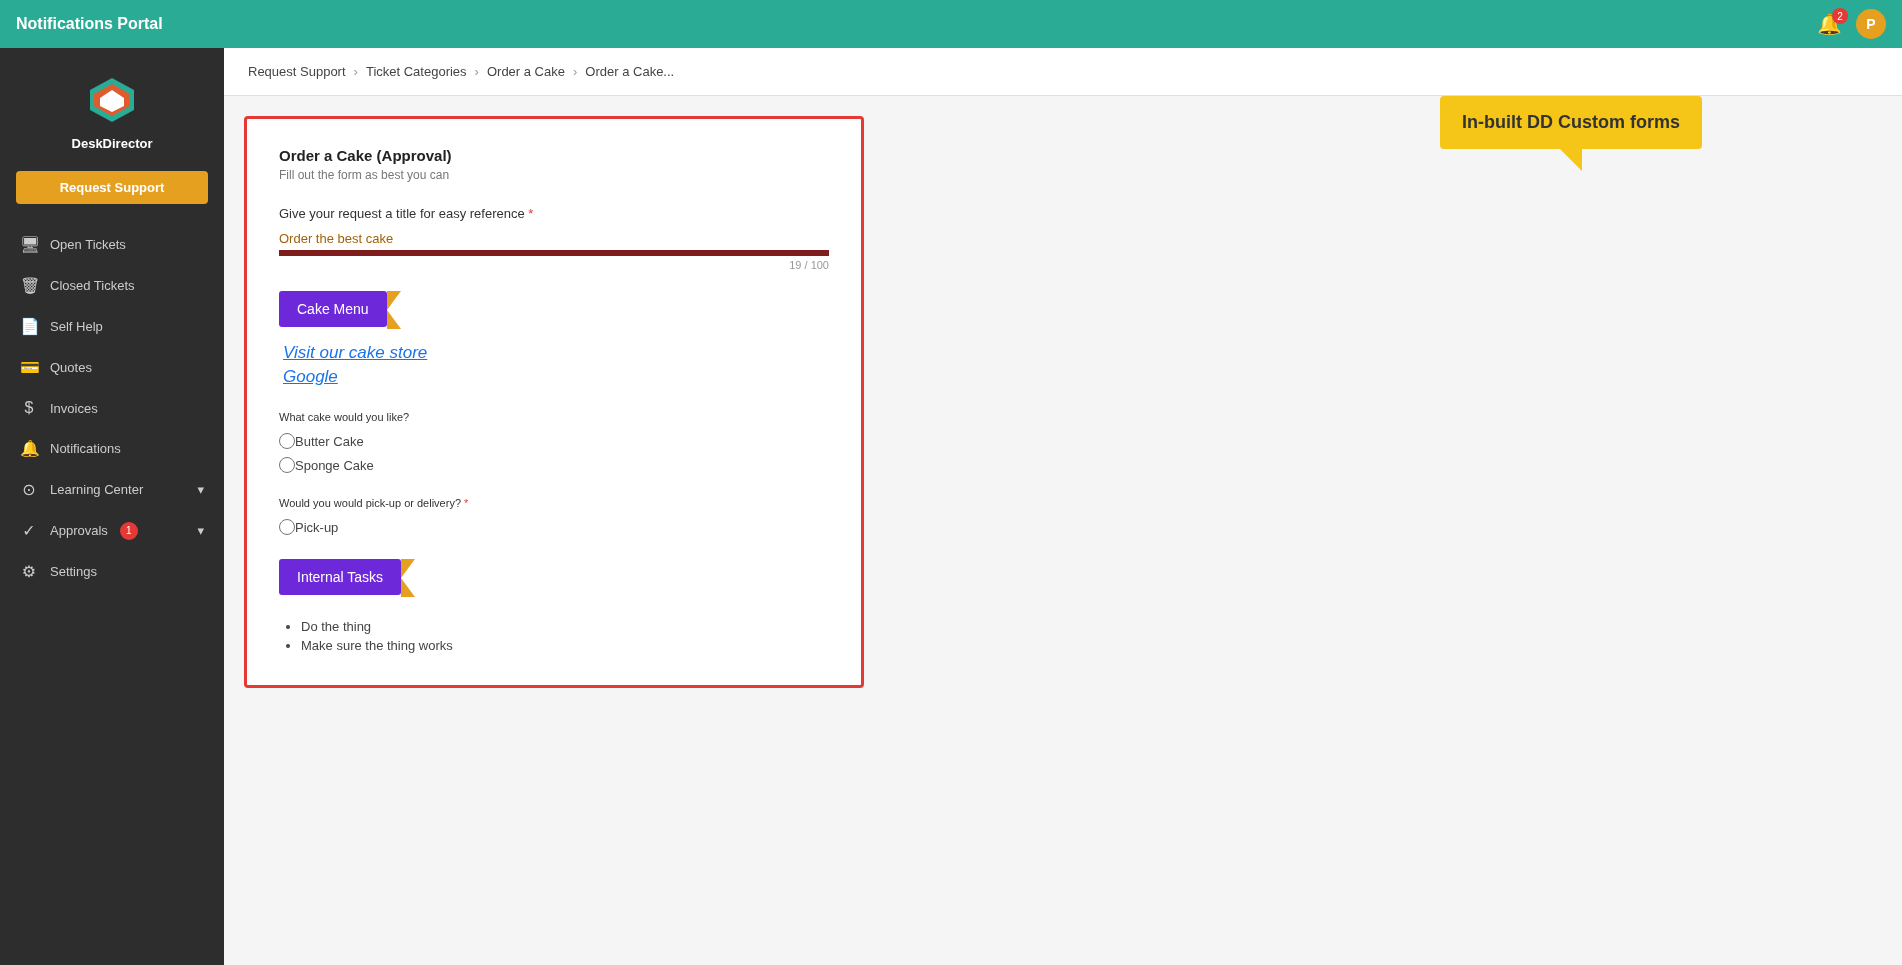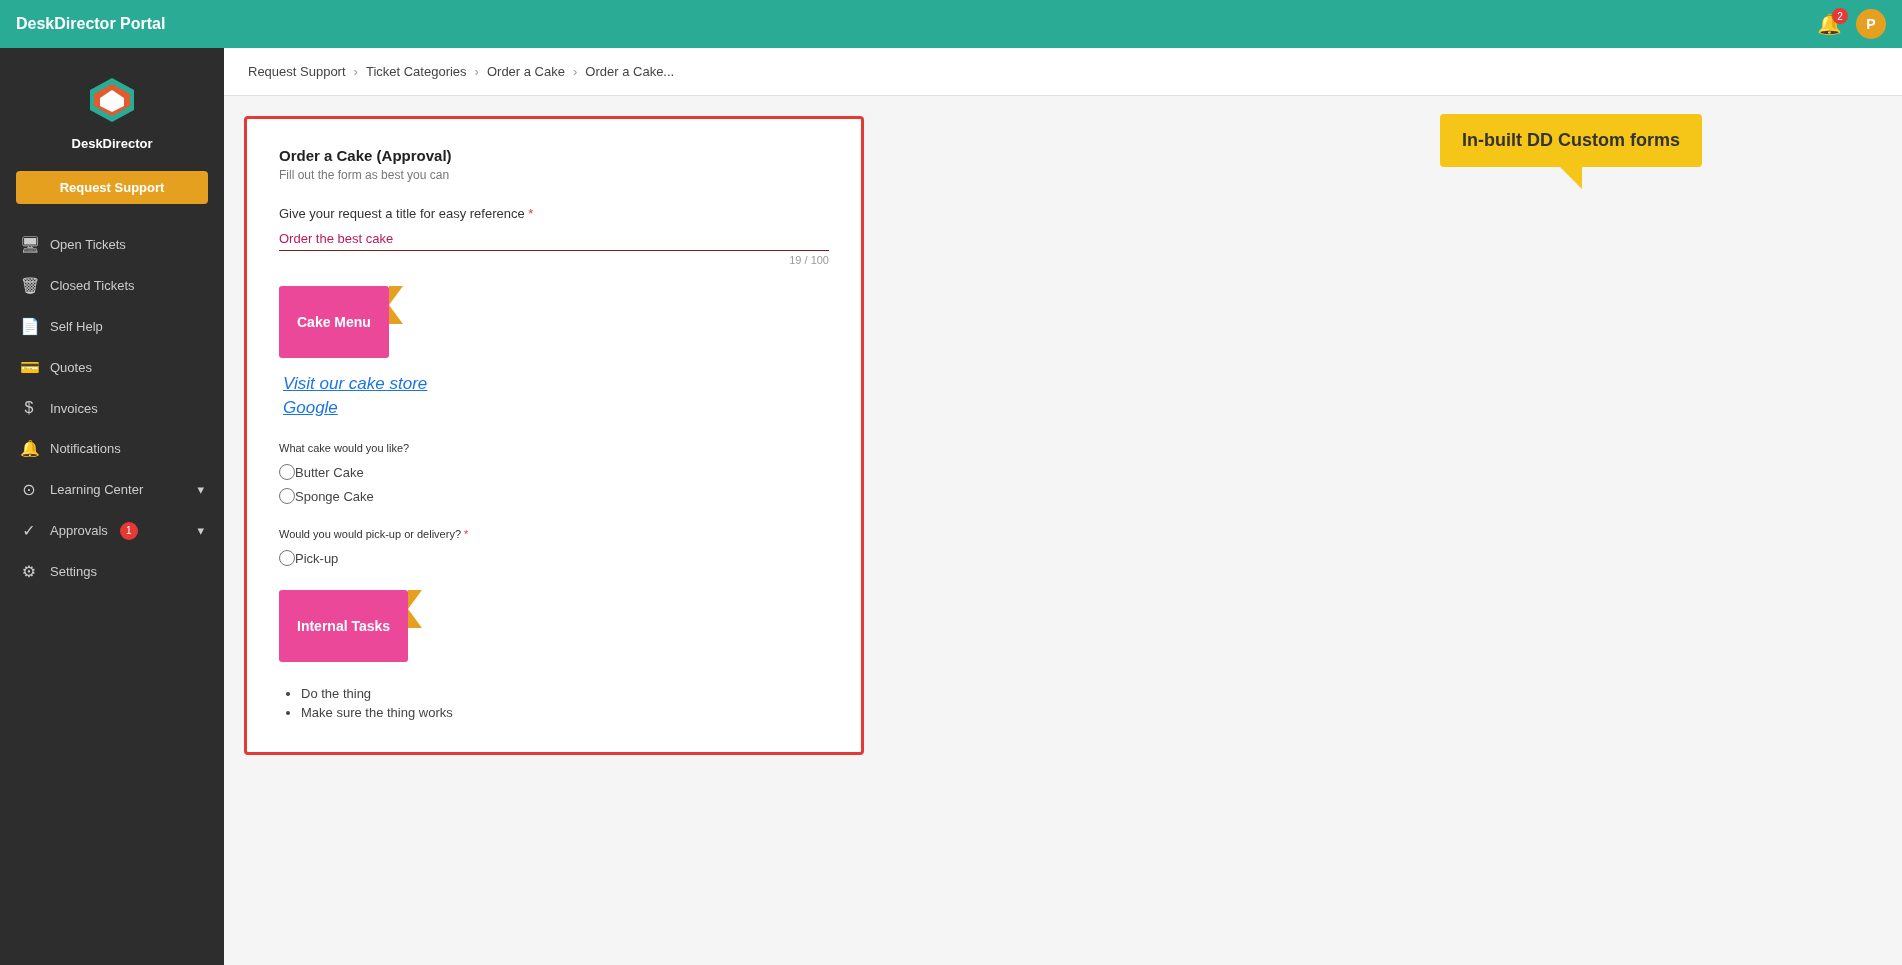--- a/index.html
+++ b/index.html
@@ -169,21 +169,21 @@
     .main-content {
       flex: 1;
       padding: 20px;
       overflow-y: auto;
       position: relative;
     }
 
     
     .callout {
       position: absolute;
-      top: 18px;
+      top: 0;
       right: 200px;
       background: #f5c518;
       padding: 16px 22px;
       font-size: 18px;
       font-weight: 700;
       color: #333;
       border-radius: 4px;
       z-index: 10;
     }
     .callout::after {
@@ -225,41 +225,41 @@
     .field-label {
       font-size: 13px;
       color: #333;
       font-weight: 500;
       margin-bottom: 6px;
     }
     .field-label .required { color: #e53935; }
     .field-input {
       width: 100%;
       border: none;
-      border-bottom: 1px solid #7f1d1d;
+      border-bottom: 6px solid #7f1d1d;
       padding: 4px 0;
       font-size: 13px;
       outline: none;
-      color: #be185d;
+      color: #a16207;
     }
     .field-counter {
       text-align: right;
       font-size: 11px;
       color: #999;
       margin-top: 3px;
       margin-bottom: 20px;
     }
 
     
     .section-banner {
-      background: #ec4899;
-      color: #fff;
-      padding: 28px 18px;
+      background: #6d28d9;
+      color: #fff;
+      padding: 10px 18px;
       font-size: 14px;
-      font-weight: 700;
+      font-weight: 400;
       border-radius: 3px;
       display: inline-block;
       margin-bottom: 16px;
       position: relative;
     }
     .section-banner::after {
       content: '';
       position: absolute;
       right: -14px;
       top: 0;
@@ -314,21 +314,21 @@
     .tasks-list li {
       font-size: 13px;
       color: #444;
       margin-bottom: 4px;
     }
   </style>
 </head>
 <body>
 
 <div class="topbar">
-  <span class="topbar-title">DeskDirector Portal</span>
+  <span class="topbar-title">Notifications Portal</span>
   <div class="topbar-icons">
     <div class="topbar-bell">
       🔔
       <span class="topbar-bell-badge">2</span>
     </div>
     <div class="topbar-avatar">P</div>
   </div>
 </div>
 
 <div class="main-layout">

